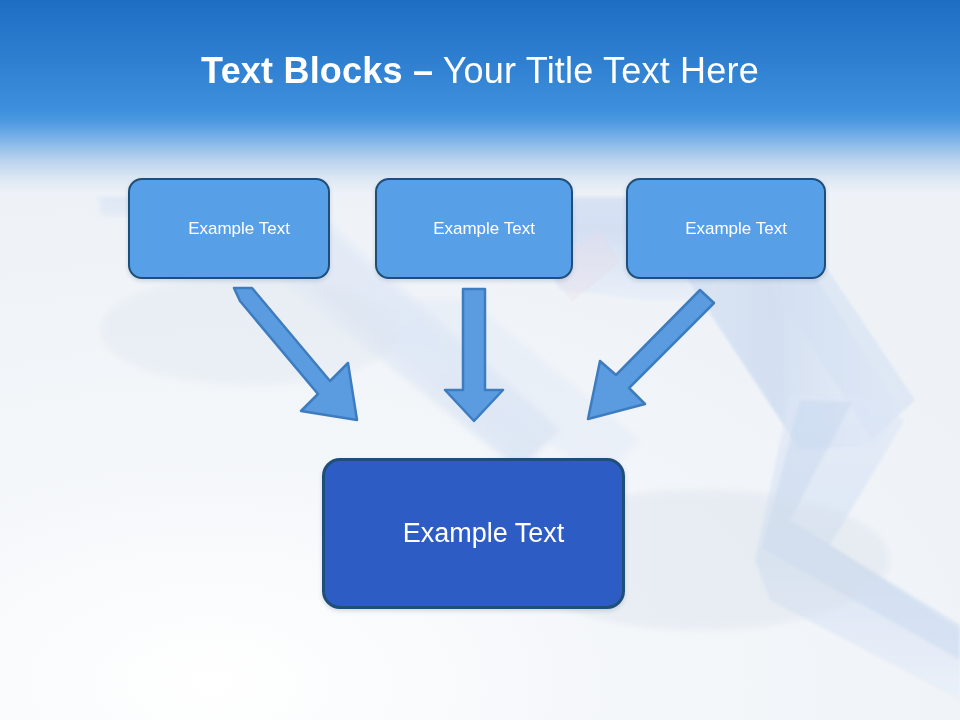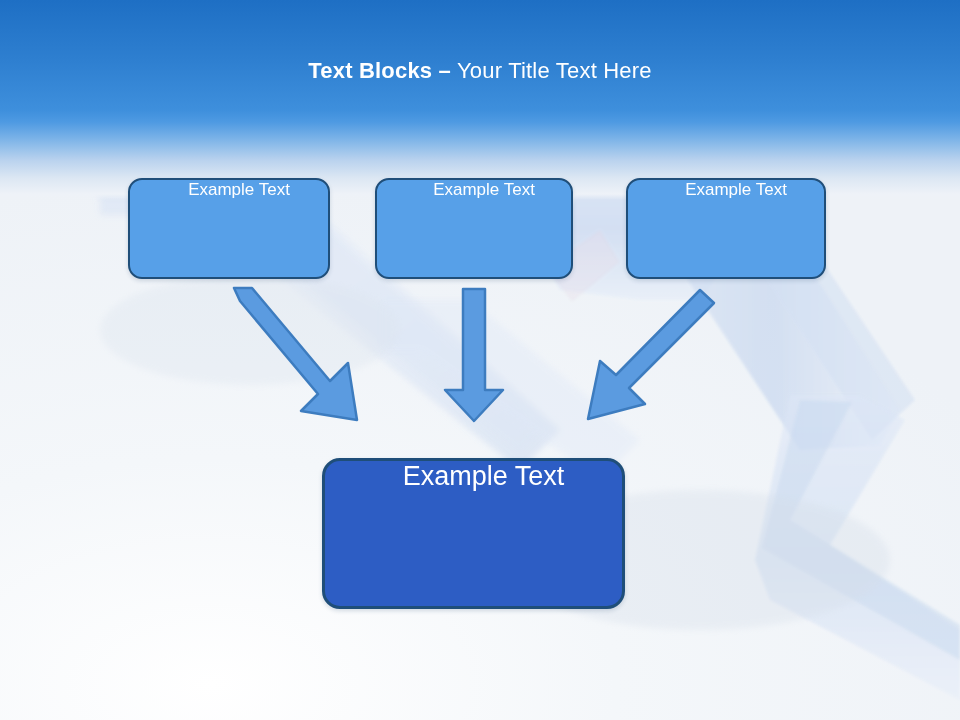--- a/index.html
+++ b/index.html
@@ -45,33 +45,34 @@
   }
 
   
   .title {
     position: absolute;
     left: 0;
     top: 52px;
     width: 960px;
     text-align: center;
     color: #ffffff;
-    font-size: 22px;
+    font-size: 36px;
     line-height: 38px;
     letter-spacing: 0.2px;
     white-space: nowrap;
   }
   .title .strong { font-weight: bold; }
   .title .light  { font-weight: normal; }
 
   
   .tbox {
     position: absolute;
     box-sizing: border-box;
     display: flex;
+    align-items: center;
     justify-content: center;
     color: #ffffff;
     border-radius: 14px;
     border: 2.5px solid #1F4E79;
     box-shadow: 0 2px 4px rgba(40,70,110,0.18);
     padding-left: 20px;
   }
   .tbox-top {
     background: #57A0E8;
     font-size: 17px;

